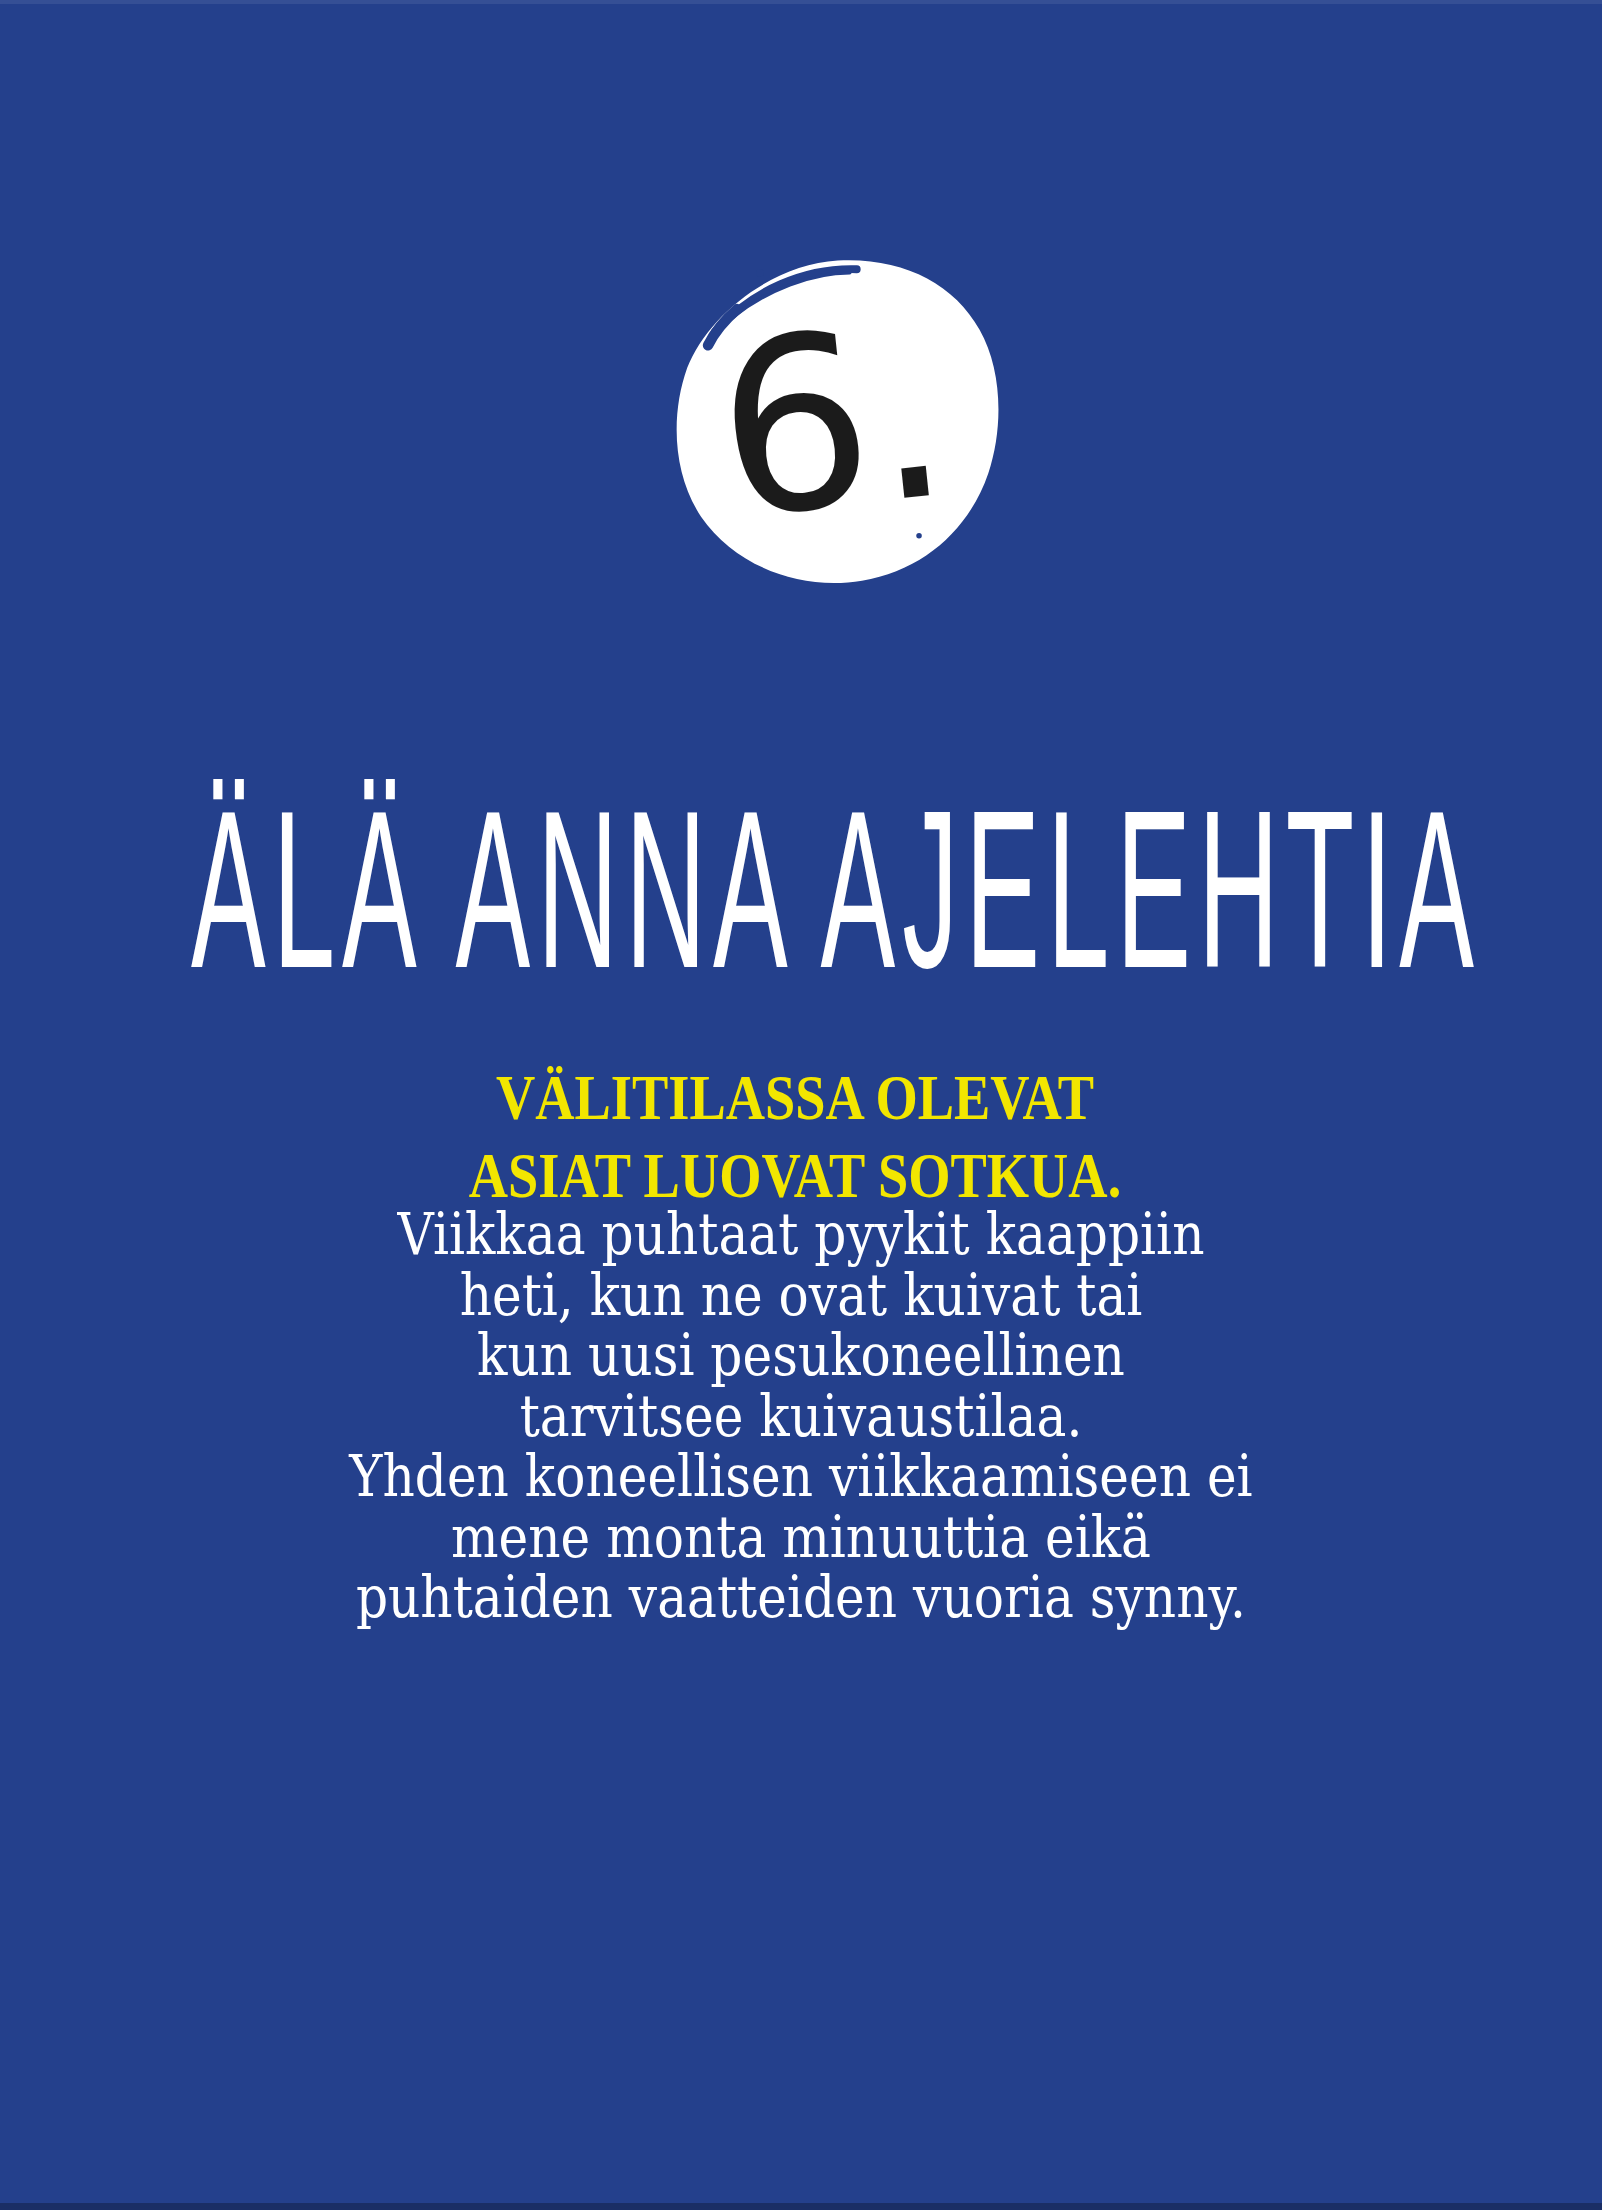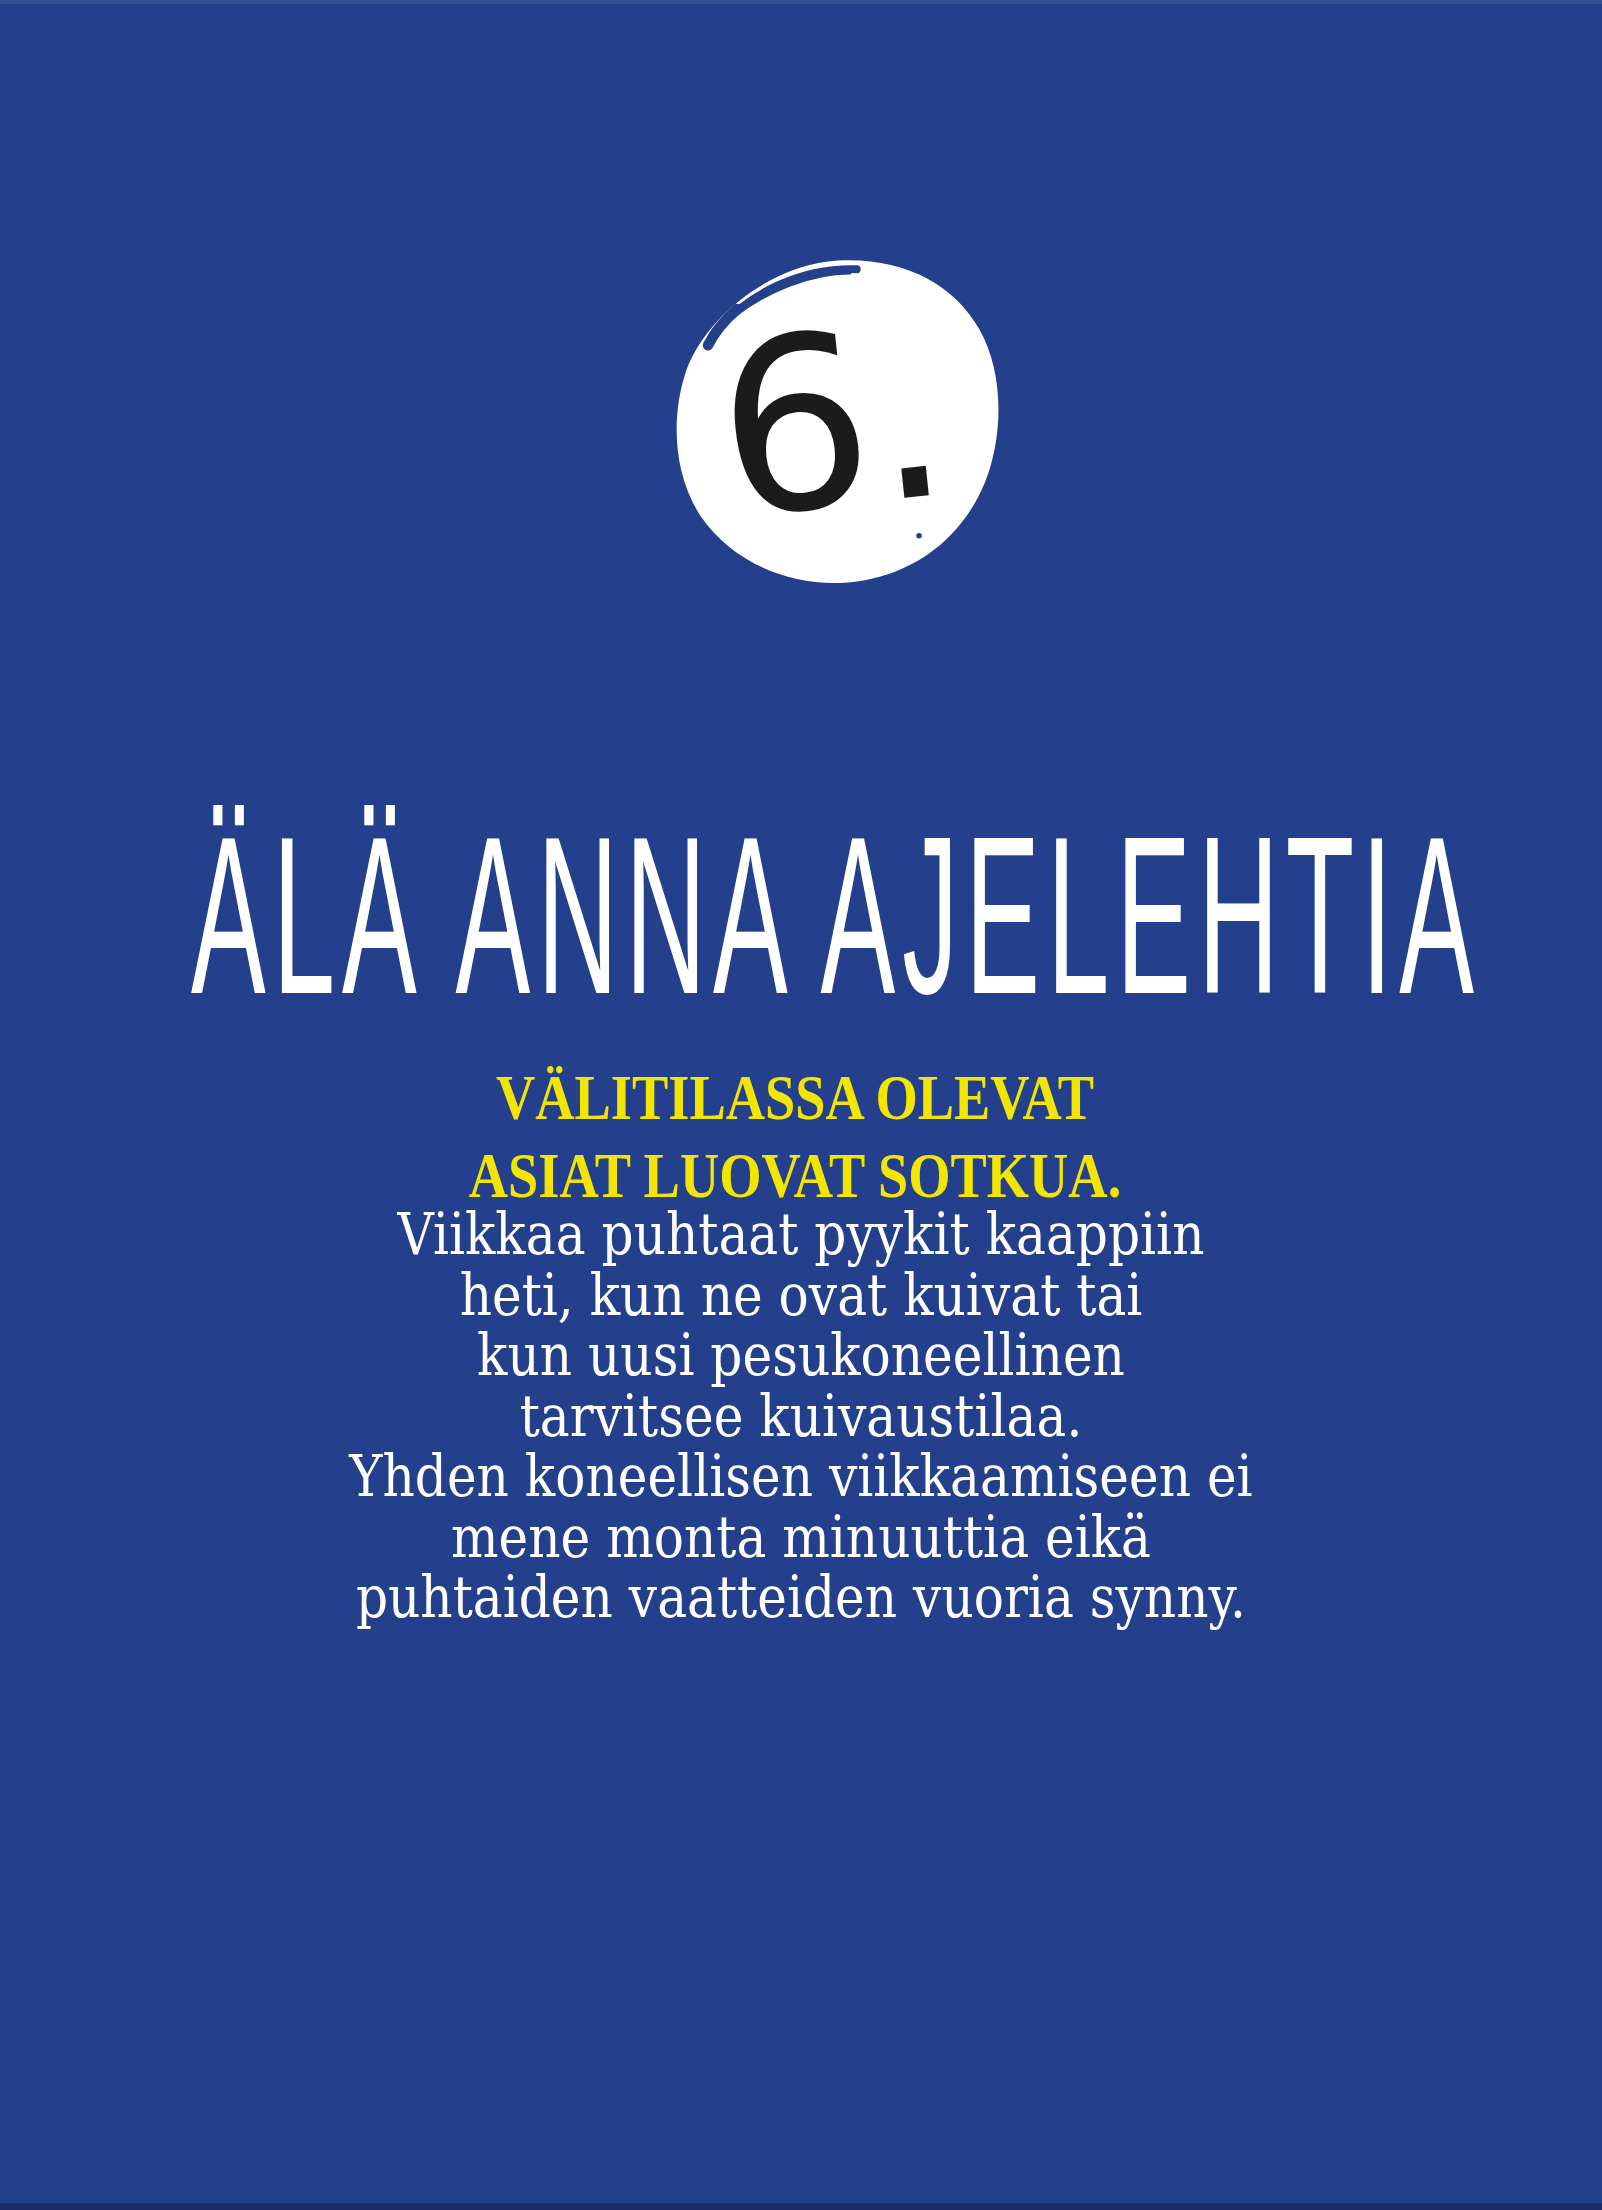--- a/index.html
+++ b/index.html
@@ -25,21 +25,21 @@
     width:346px;height:347px;
   }
   .badge svg{display:block;width:100%;height:100%;}
   .badge text{
     font-family:"DejaVu Sans", sans-serif;
     font-size:138px;
     fill:#1B1B1B;
   }
   .title-wrap{
     position:absolute;
-    top:861px;left:0;width:100%;
+    top:835px;left:0;width:100%;
     text-align:center;
     white-space:nowrap;
   }
   .title-text{
     display:inline-block;
     color:#FFFFFF;
     font-family:"Liberation Sans", sans-serif;
     font-size:112px;
     font-weight:400;
     line-height:1;

